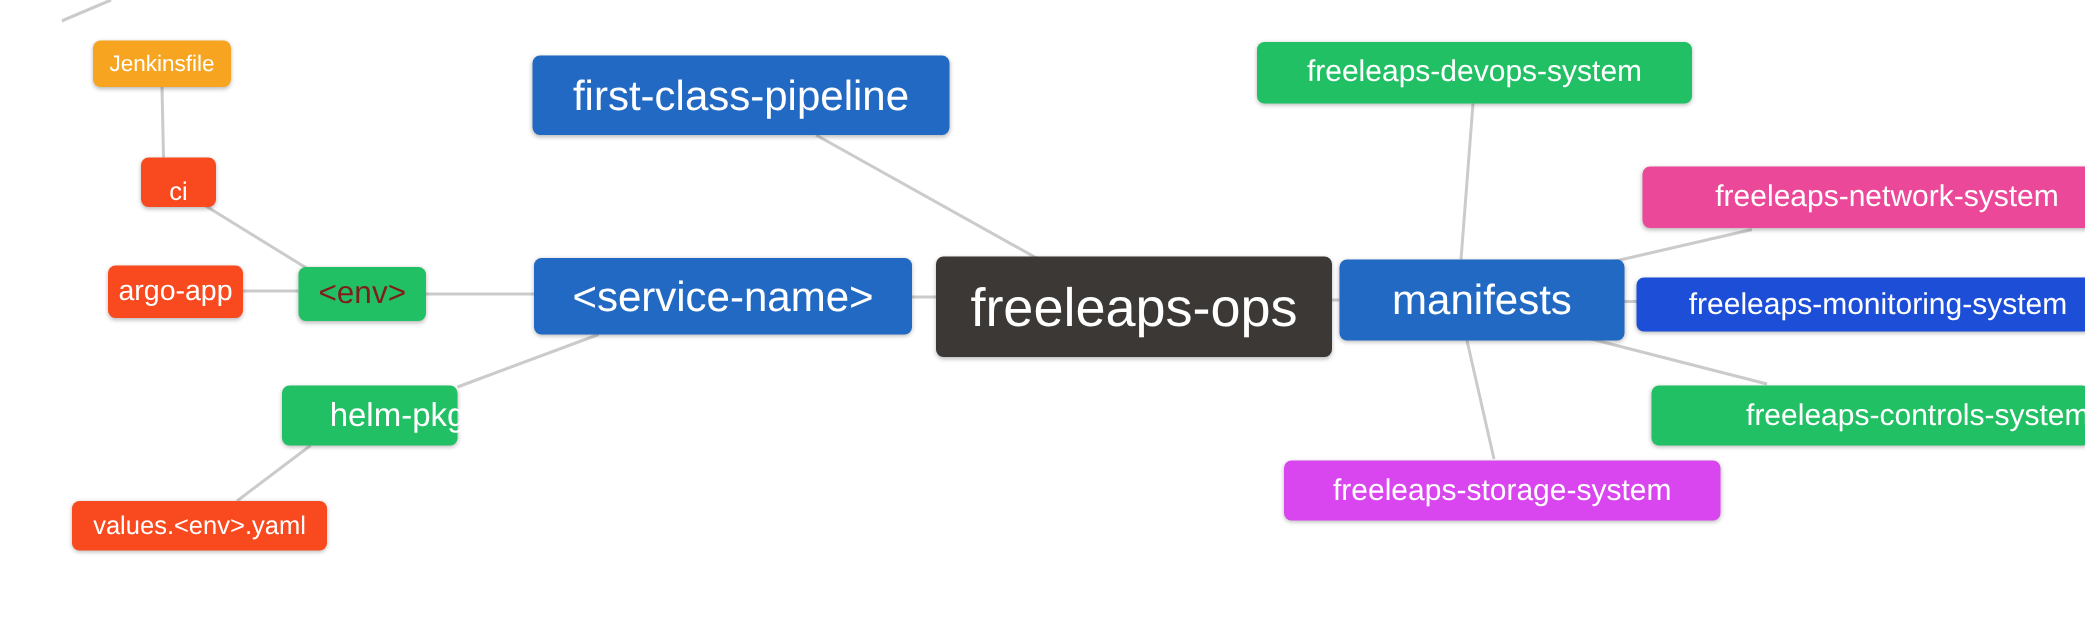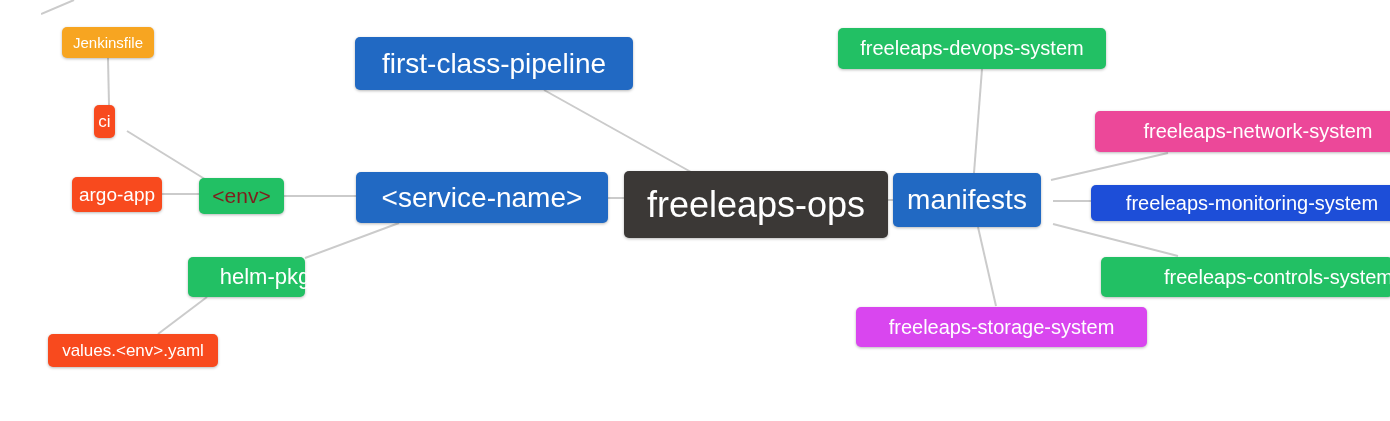--- a/index.html
+++ b/index.html
@@ -58,21 +58,21 @@
       <line x1="1010" y1="180" x2="1127" y2="153" stroke="#cbcbcb" stroke-width="2"></line>
       <line x1="1012" y1="201" x2="1052" y2="201" stroke="#cbcbcb" stroke-width="2"></line>
       <line x1="1012" y1="224" x2="1137" y2="256" stroke="#cbcbcb" stroke-width="2"></line>
       <line x1="937" y1="227" x2="955" y2="306" stroke="#cbcbcb" stroke-width="2"></line>
       <line x1="0" y1="14" x2="33" y2="0" stroke="#cbcbcb" stroke-width="2"></line>
     </svg>
   <div id="nodes">
       <div class="node" style="left: 21px; top: 27px; width: 92px; height: 31px; font-size: 15px; background: rgb(247, 165, 33); color: rgb(255, 255, 255);">
         <span>Jenkinsfile</span>
       </div>
-      <div class="node" style="left: 53px; top: 105px; width: 21px; height: 33px; font-size: 17px; background: rgb(248, 74, 30); color: rgb(255, 255, 255);">
+      <div class="node" style="left: 53px; top: 105px; width: 50px; height: 33px; font-size: 17px; background: rgb(248, 74, 30); color: rgb(255, 255, 255); align-items: flex-end;">
         <span>ci</span>
       </div>
       <div class="node" style="left: 31px; top: 177px; width: 90px; height: 35px; font-size: 19px; background: rgb(248, 74, 30); color: rgb(255, 255, 255);">
         <span>argo-app</span>
       </div>
       <div class="node" style="left: 158px; top: 178px; width: 85px; height: 36px; font-size: 21px; background: rgb(34, 192, 100); color: #7f1d1d;">
         <span>&lt;env&gt;</span>
       </div>
       <div class="node" style="left: 147px; top: 257px; width: 117px; height: 40px; font-size: 22px; background: rgb(34, 192, 100); color: rgb(255, 255, 255); padding-left: 37px;">
         <span>helm-pkg</span>
@@ -82,24 +82,24 @@
       </div>
       <div class="node" style="left: 314px; top: 37px; width: 278px; height: 53px; font-size: 28px; background: rgb(33, 105, 195); color: rgb(255, 255, 255);">
         <span>first-class-pipeline</span>
       </div>
       <div class="node" style="left: 315px; top: 172px; width: 252px; height: 51px; font-size: 28px; background: rgb(33, 105, 195); color: rgb(255, 255, 255);">
         <span>&lt;service-name&gt;</span>
       </div>
       <div class="node" style="left: 583px; top: 171px; width: 264px; height: 67px; font-size: 36px; background: rgb(59, 56, 54); color: rgb(255, 255, 255);">
         <span>freeleaps-ops</span>
       </div>
-      <div class="node" style="left: 852px; top: 173px; width: 148px; height: 54px; font-size: 28px; background: rgb(33, 105, 195); color: rgb(255, 255, 255);">
+      <div class="node" style="left: 852px; top: 173px; width: 190px; height: 54px; font-size: 28px; background: rgb(33, 105, 195); color: rgb(255, 255, 255);">
         <span>manifests</span>
       </div>
-      <div class="node" style="left: 797px; top: 28px; width: 268px; height: 41px; font-size: 20px; background: rgb(34, 192, 100); color: rgb(255, 255, 255);">
+      <div class="node" style="left: 797px; top: 28px; width: 290px; height: 41px; font-size: 20px; background: rgb(34, 192, 100); color: rgb(255, 255, 255);">
         <span>freeleaps-devops-system</span>
       </div>
       <div class="node" style="left: 1054px; top: 111px; width: 326px; height: 41px; font-size: 20px; background: #ec4899; color: rgb(255, 255, 255);">
         <span>freeleaps-network-system</span>
       </div>
       <div class="node" style="left: 1050px; top: 185px; width: 322px; height: 36px; font-size: 20px; background: #1d4ed8; color: rgb(255, 255, 255);">
         <span>freeleaps-monitoring-system</span>
       </div>
       <div class="node" style="left: 1060px; top: 257px; width: 292px; height: 40px; font-size: 20px; background: rgb(34, 192, 100); color: rgb(255, 255, 255); justify-content: flex-end;">
         <span>freeleaps-controls-system</span>

